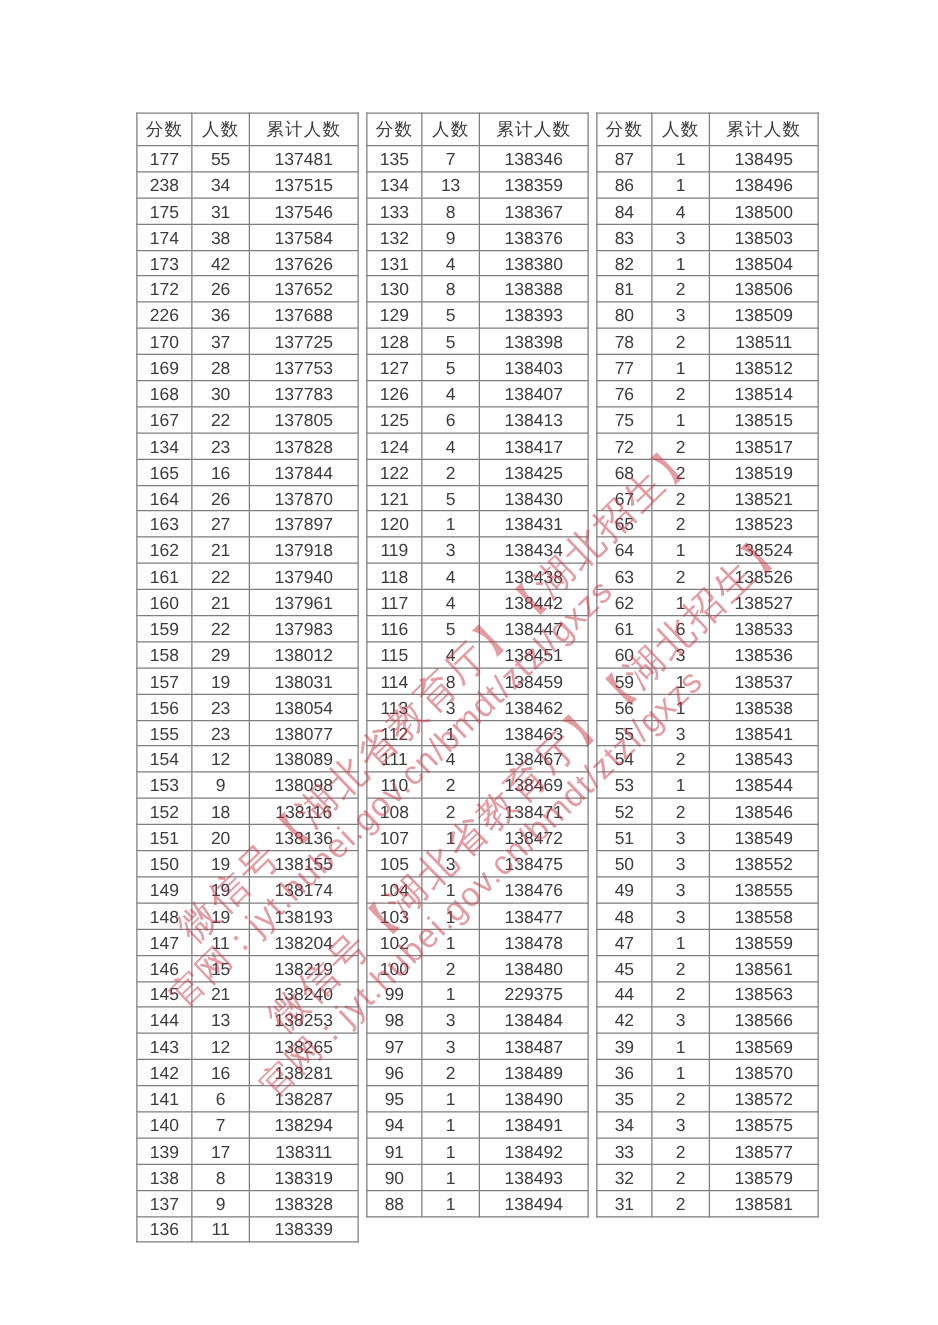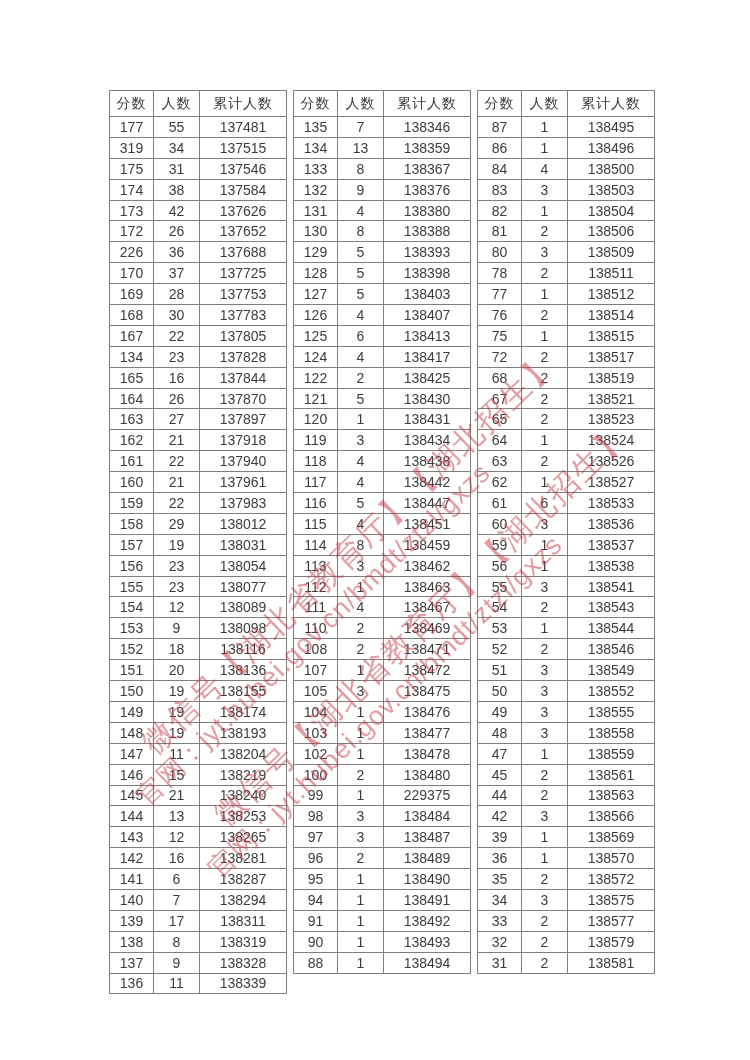--- a/index.html
+++ b/index.html
@@ -76,21 +76,21 @@
           <th class="col-cum">累计人数</th>
         </tr>
       </thead>
     <tbody>
         <tr>
           <td class="col-score">177</td>
           <td class="col-count">55</td>
           <td class="col-cum">137481</td>
         </tr>
         <tr>
-          <td class="col-score">319</td>
+          <td class="col-score">238</td>
           <td class="col-count">34</td>
           <td class="col-cum">137515</td>
         </tr>
         <tr>
           <td class="col-score">175</td>
           <td class="col-count">31</td>
           <td class="col-cum">137546</td>
         </tr>
         <tr>
           <td class="col-score">174</td>

